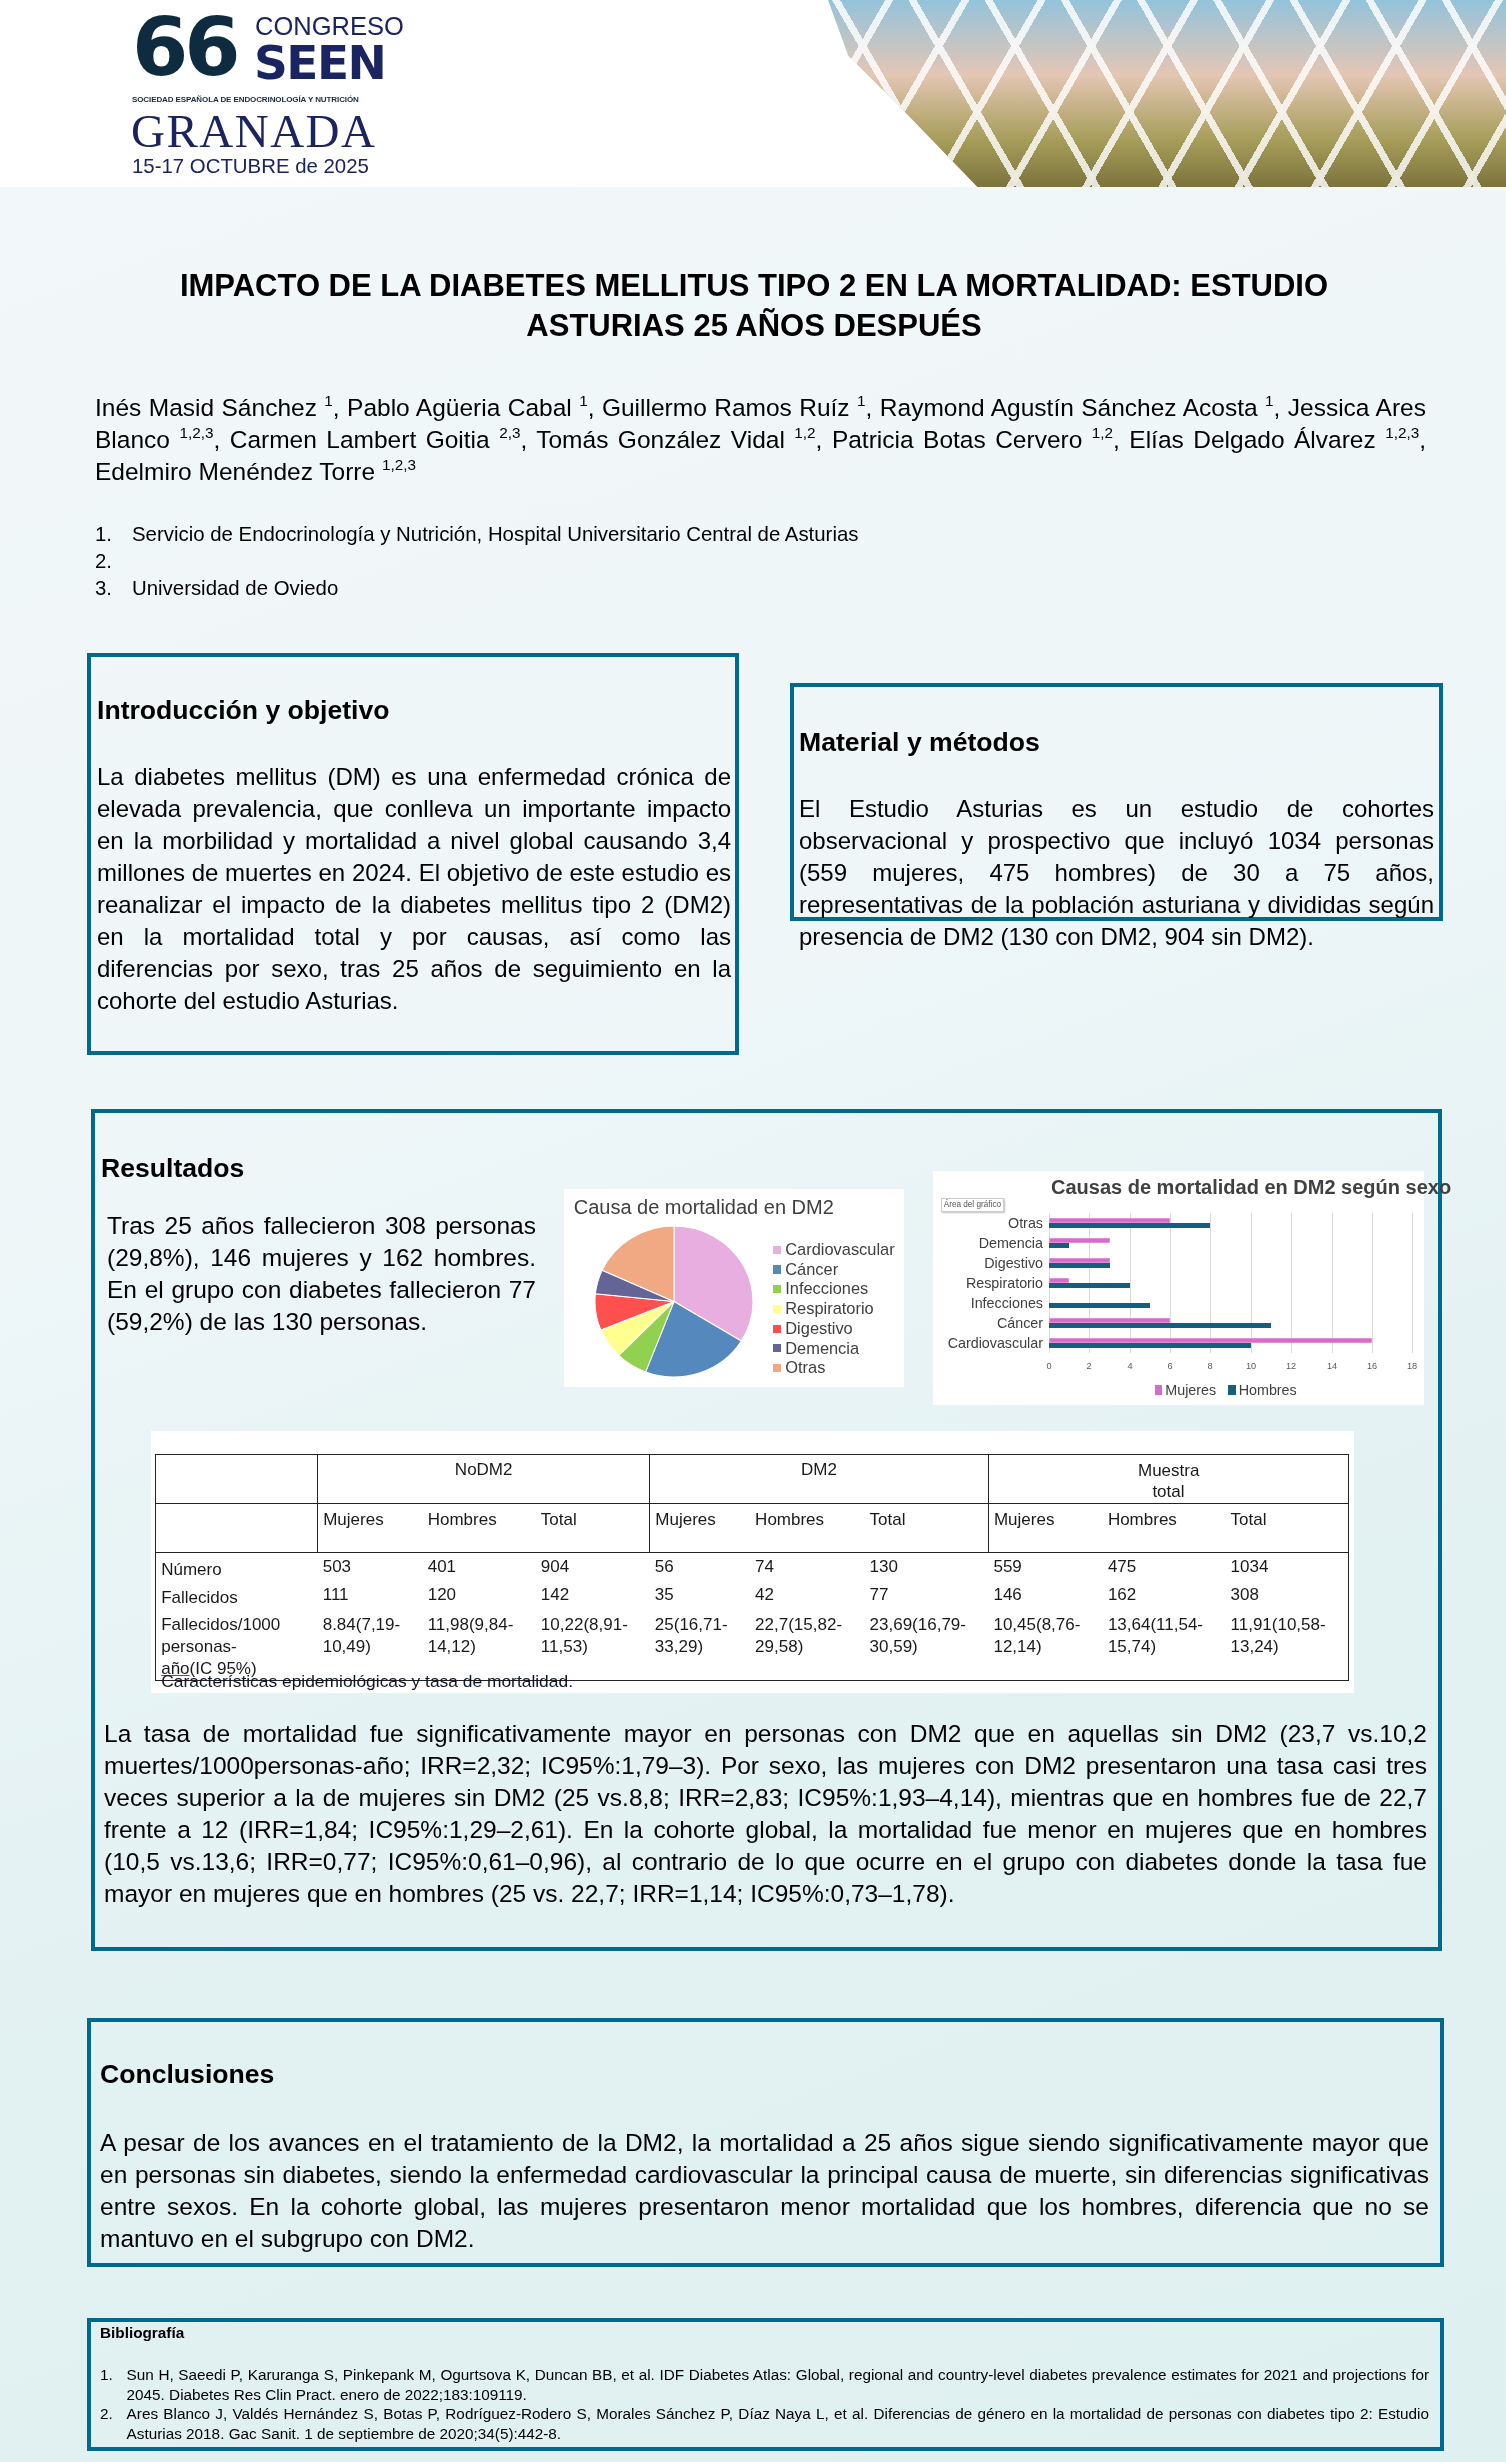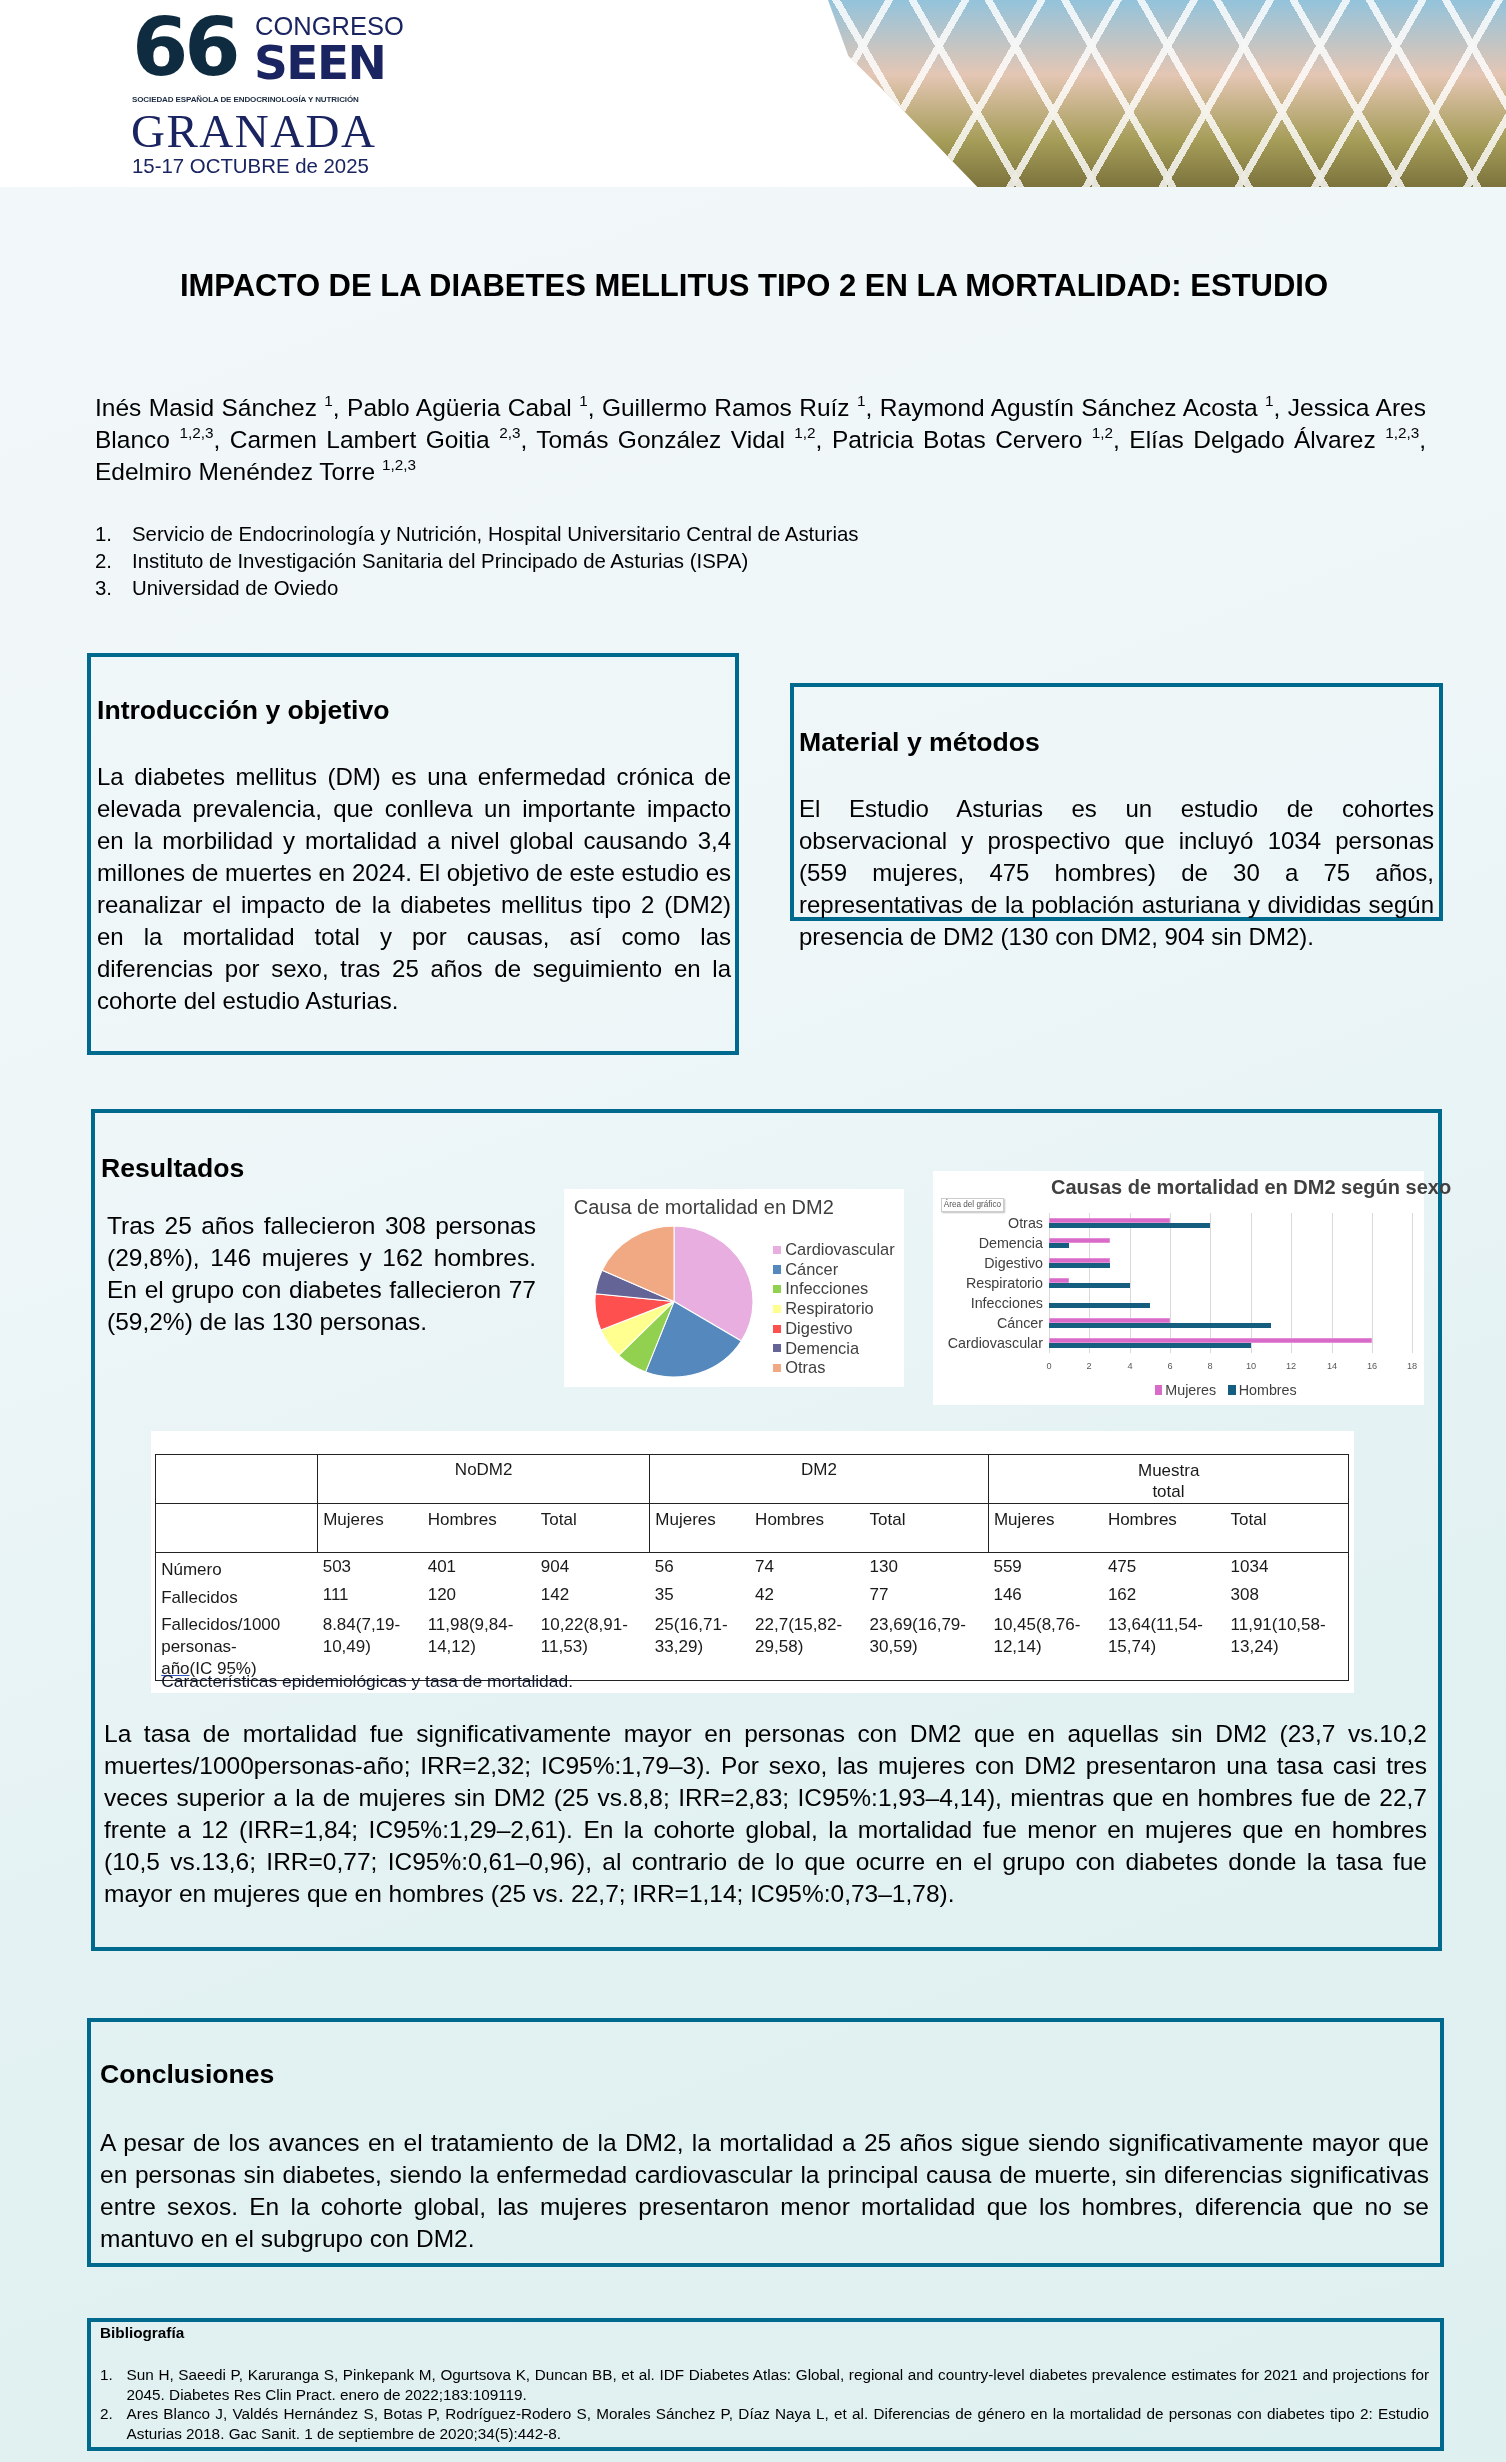--- a/index.html
+++ b/index.html
@@ -153,32 +153,32 @@
   <div class="logo-society">SOCIEDAD ESPAÑOLA DE ENDOCRINOLOGÍA Y NUTRICIÓN</div>
   <div class="logo-granada">GRANADA</div>
   <div class="logo-dates">15-17 OCTUBRE de 2025</div>
 </div>
 <div class="abs hero">
   <div class="hero-pattern"></div>
 </div>
 
 <div class="abs title">
   <div>IMPACTO DE LA DIABETES MELLITUS TIPO 2 EN LA MORTALIDAD: ESTUDIO</div>
+  <div>ASTURIAS 25 AÑOS DESPUÉS</div>
 </div>
 
 <div class="abs authors" id="authors"><span>Inés Masid Sánchez </span><sup>1</sup>, <span>Pablo Agüeria Cabal </span><sup>1</sup>, <span>Guillermo Ramos Ruíz </span><sup>1</sup>, <span>Raymond Agustín Sánchez Acosta </span><sup>1</sup>, <span>Jessica Ares Blanco </span><sup>1,2,3</sup>, <span>Carmen Lambert Goitia </span><sup>2,3</sup>, <span>Tomás González Vidal </span><sup>1,2</sup>, <span>Patricia Botas Cervero </span><sup>1,2</sup>, <span>Elías Delgado Álvarez </span><sup>1,2,3</sup>, <span>Edelmiro Menéndez Torre </span><sup>1,2,3</sup></div>
 
 <ol class="abs affils">
   <li>
       <span class="num">1.</span>
       <span>Servicio de Endocrinología y Nutrición, Hospital Universitario Central de Asturias</span>
     </li>
   <li>
       <span class="num">2.</span>
-      <span>Instituto de Investigación Sanitaria del Principado de Asturias (ISPA)</span>
     </li>
   <li>
       <span class="num">3.</span>
       <span>Universidad de Oviedo</span>
     </li>
 </ol>
 
 <div class="abs box box-intro"></div>
 <div class="abs sec-title intro-title">Introducción y objetivo</div>
 <div class="abs sec-text intro-text">La diabetes mellitus (DM) es una enfermedad crónica de elevada prevalencia, que conlleva un importante impacto en la morbilidad y mortalidad a nivel global causando 3,4 millones de muertes en 2024. El objetivo de este estudio es reanalizar el impacto de la diabetes mellitus tipo 2 (DM2) en la mortalidad total y por causas, así como las diferencias por sexo, tras 25 años de seguimiento en la cohorte del estudio Asturias.</div>

